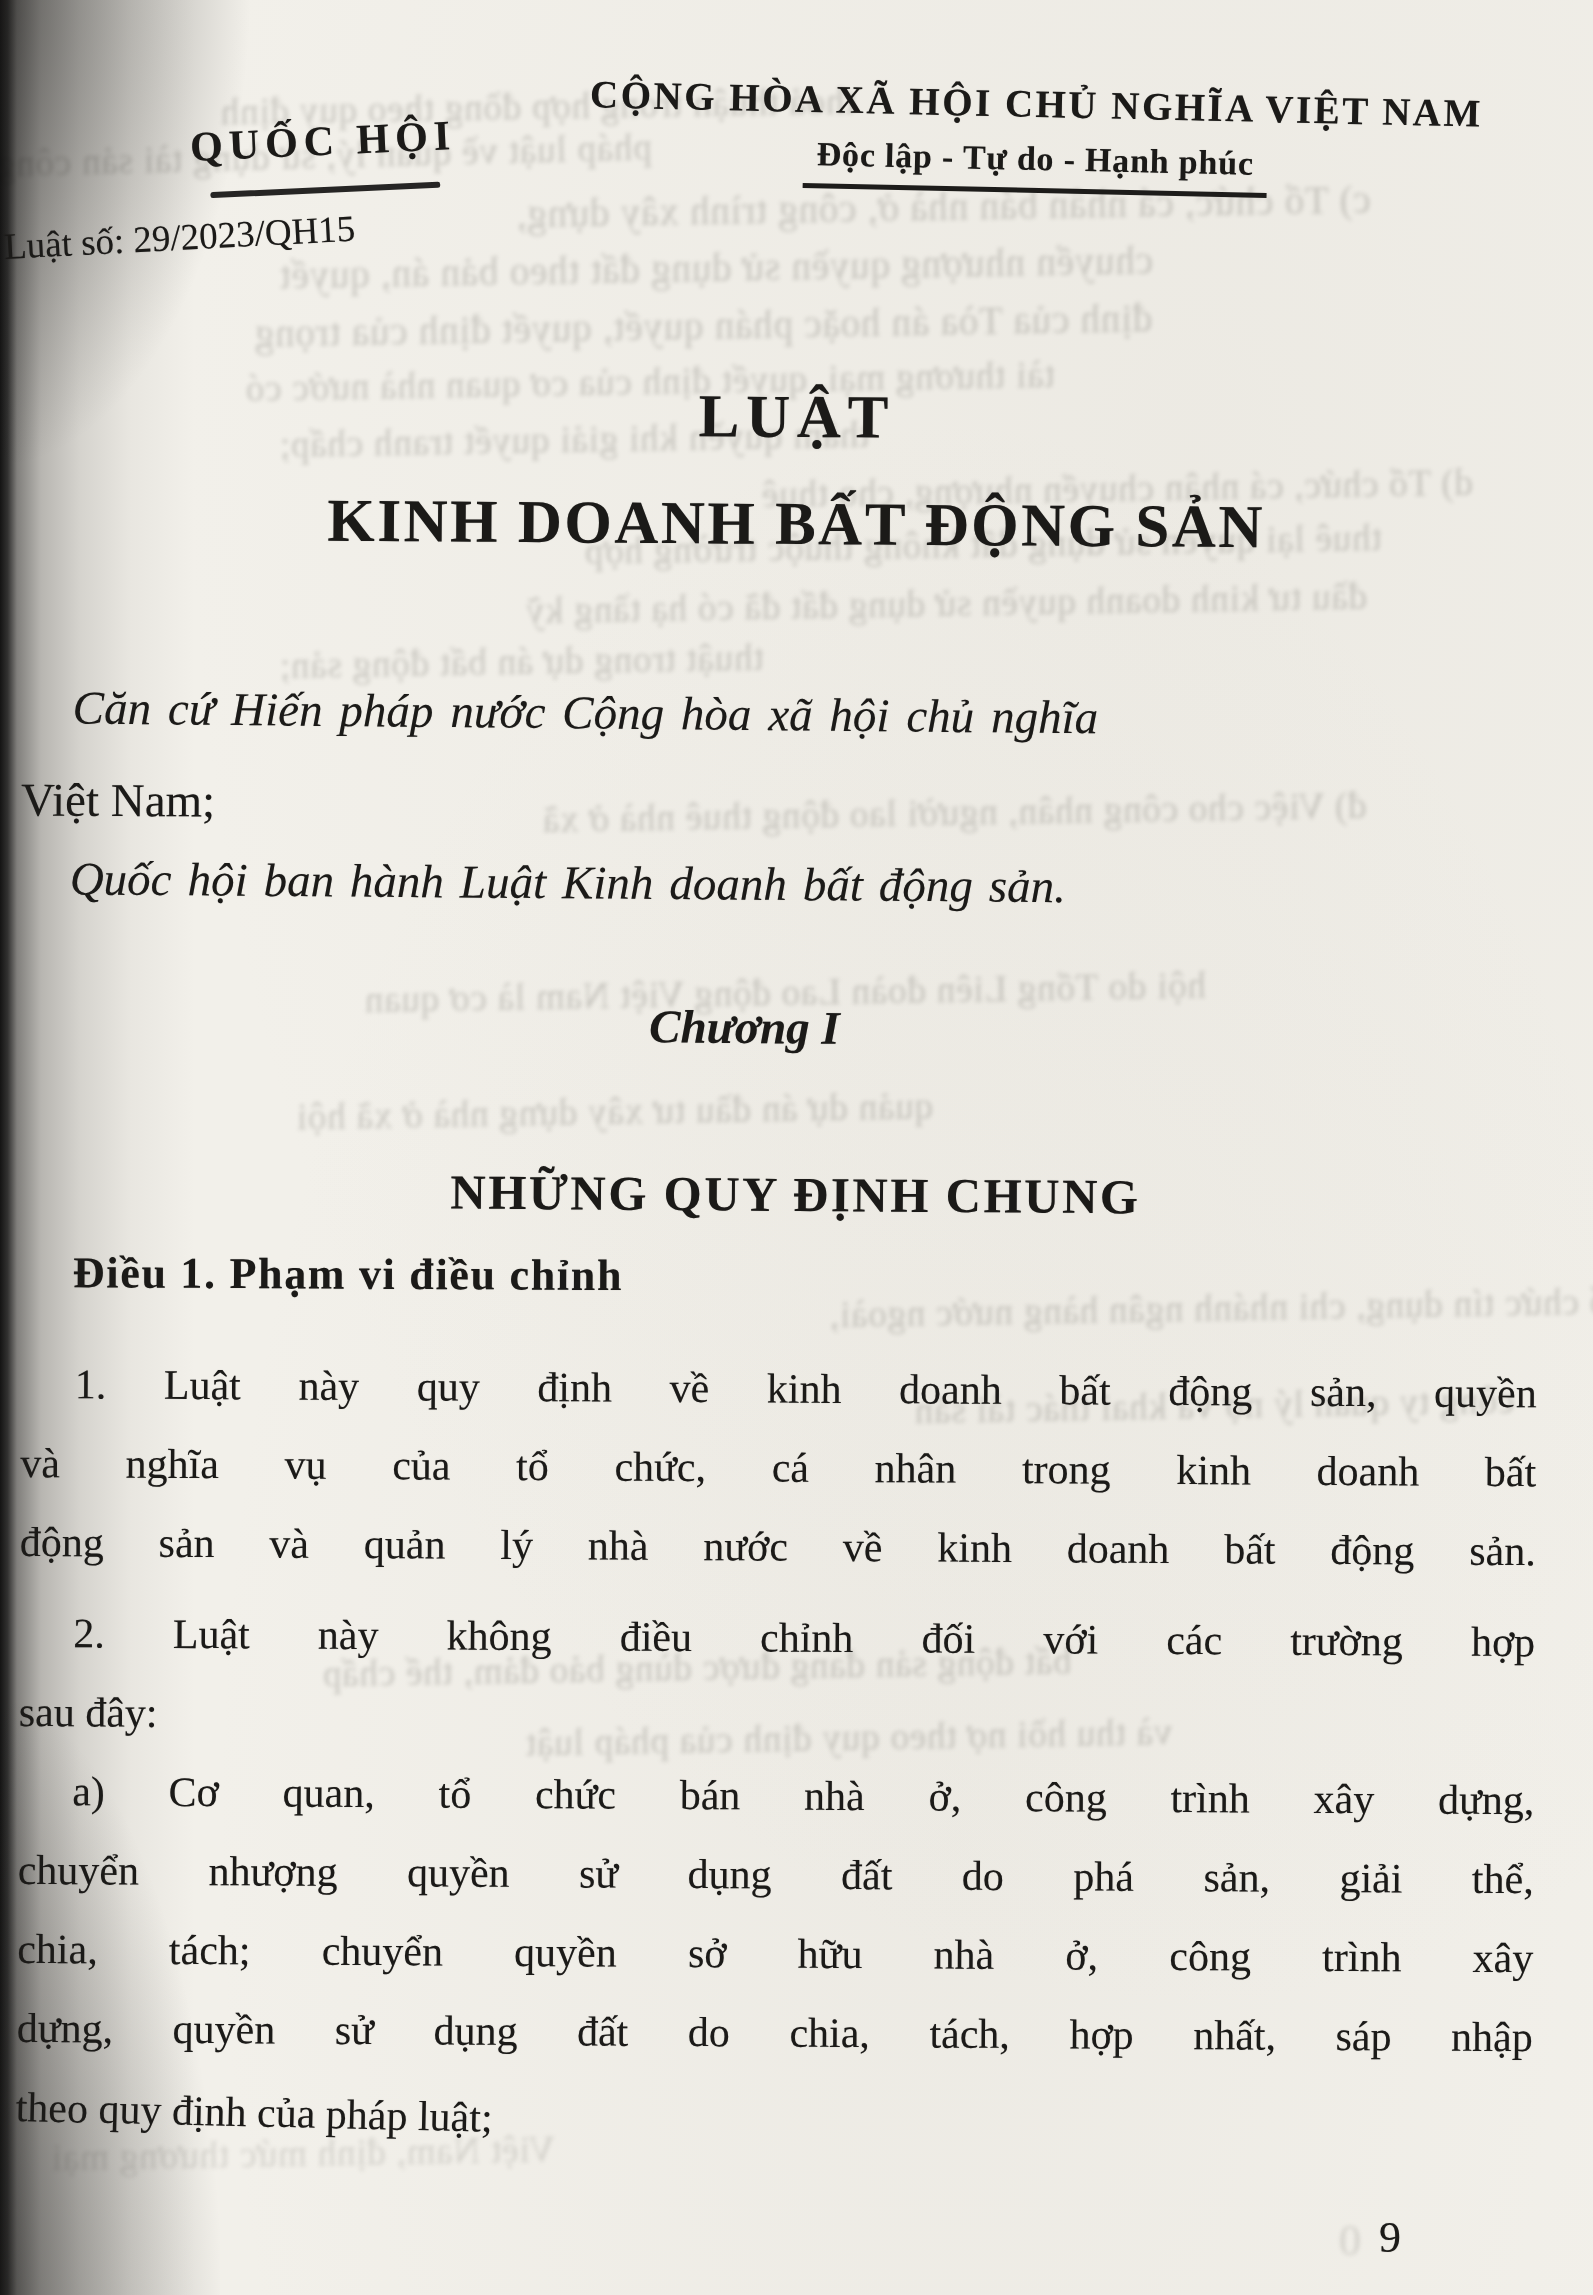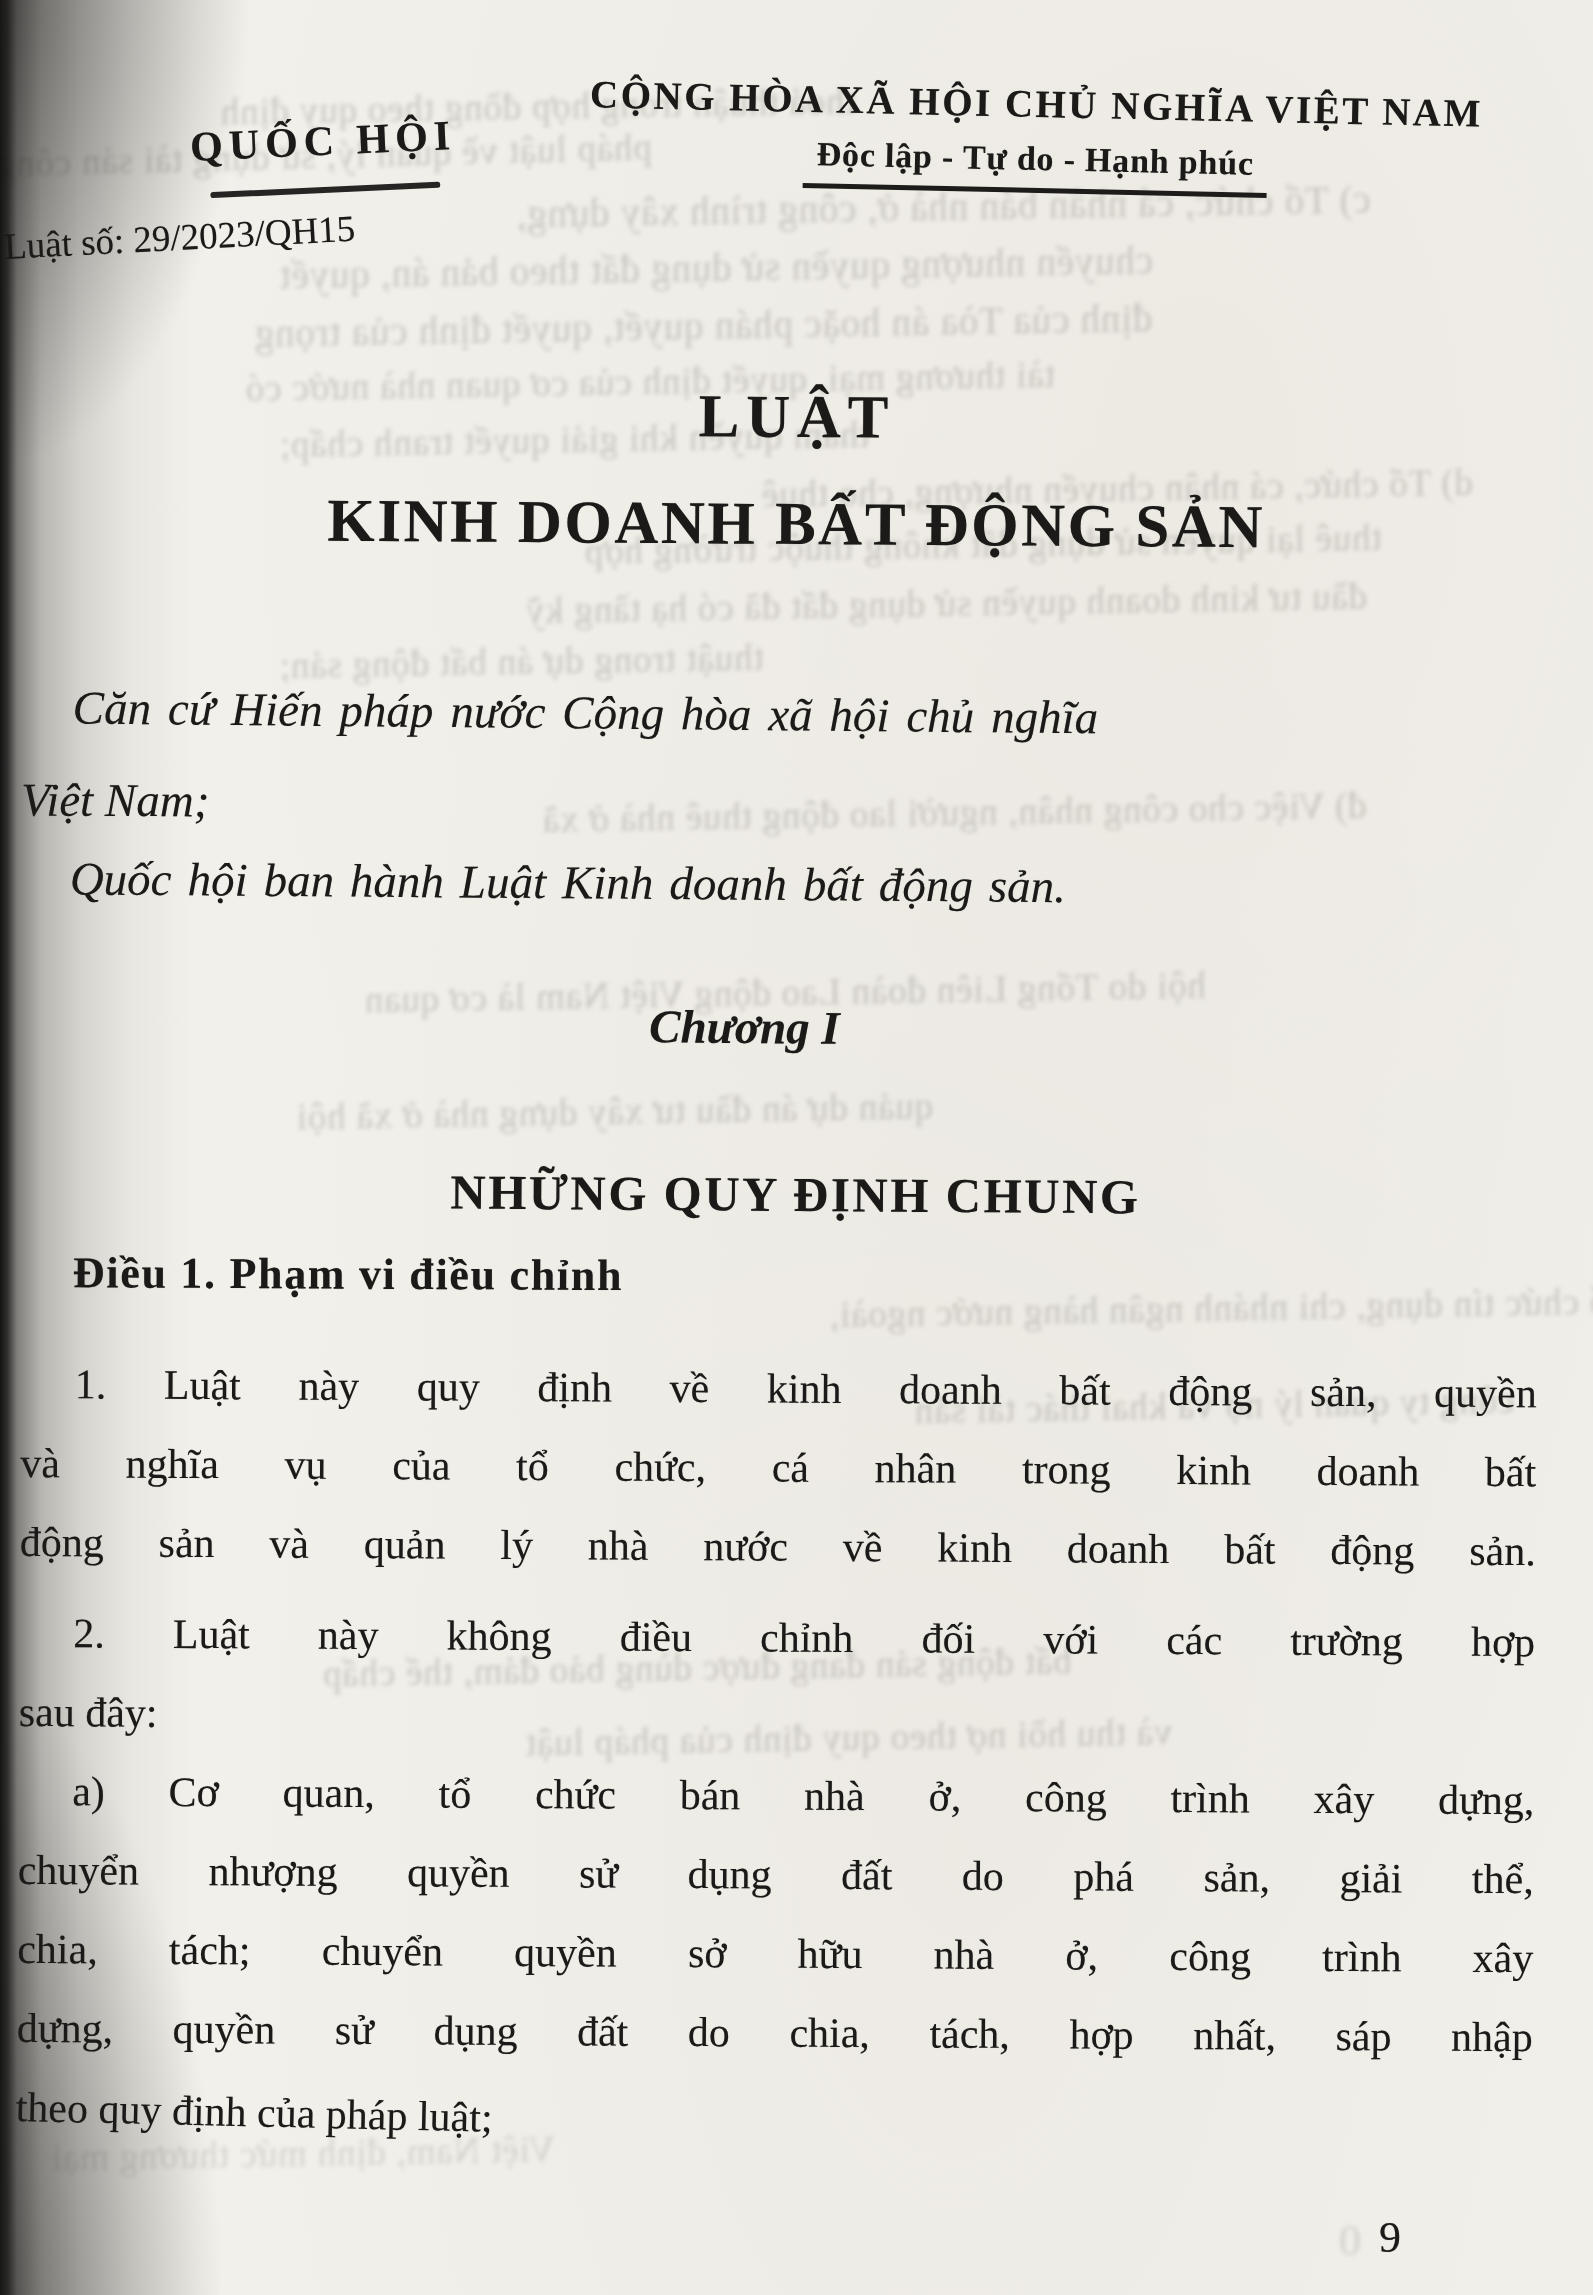--- a/index.html
+++ b/index.html
@@ -61,21 +61,21 @@
   .law-no{left:3.4px;top:225px;font-size:37px;transform:rotate(-3deg);transform-origin:left top;white-space:nowrap;}
 
   
   .law-title{left:0;top:382px;width:1593px;text-align:center;transform:rotate(.4deg);}
   .law-title .t1{font-size:61px;font-weight:bold;letter-spacing:6.8px;}
   .law-title .t2{font-size:61px;font-weight:bold;letter-spacing:2.5px;margin-top:37px;white-space:nowrap;}
 
   
   .pre1{left:21px;top:680px;width:1523px;font-size:47px;font-style:italic;word-spacing:5.1px;
     padding-left:52px;transform:rotate(.55deg);transform-origin:left top;white-space:nowrap;}
-  .pre2{left:21px;top:773px;font-size:47px;font-style:italic;transform:rotate(.3deg);white-space:nowrap;}
+  .pre2{left:21px;top:773px;font-size:47px;transform:rotate(.3deg);white-space:nowrap;}
   .pre3{left:21px;top:851px;width:1523px;font-size:47px;font-style:italic;word-spacing:4.2px;
     padding-left:49px;transform:rotate(.45deg);transform-origin:left top;white-space:nowrap;}
 
   .chapter-label{left:0;top:1000px;width:1489px;text-align:center;font-size:47px;
     font-weight:bold;font-style:italic;transform:rotate(.5deg);}
   .chapter-title{left:0;top:1166px;width:1591px;text-align:center;font-size:49px;
     font-weight:bold;letter-spacing:2.5px;transform:rotate(.4deg);}
 
   .article-heading{left:21px;top:1247px;font-size:44px;font-weight:bold;letter-spacing:1.7px;
     padding-left:52px;transform:rotate(.3deg);transform-origin:left top;white-space:nowrap;}

